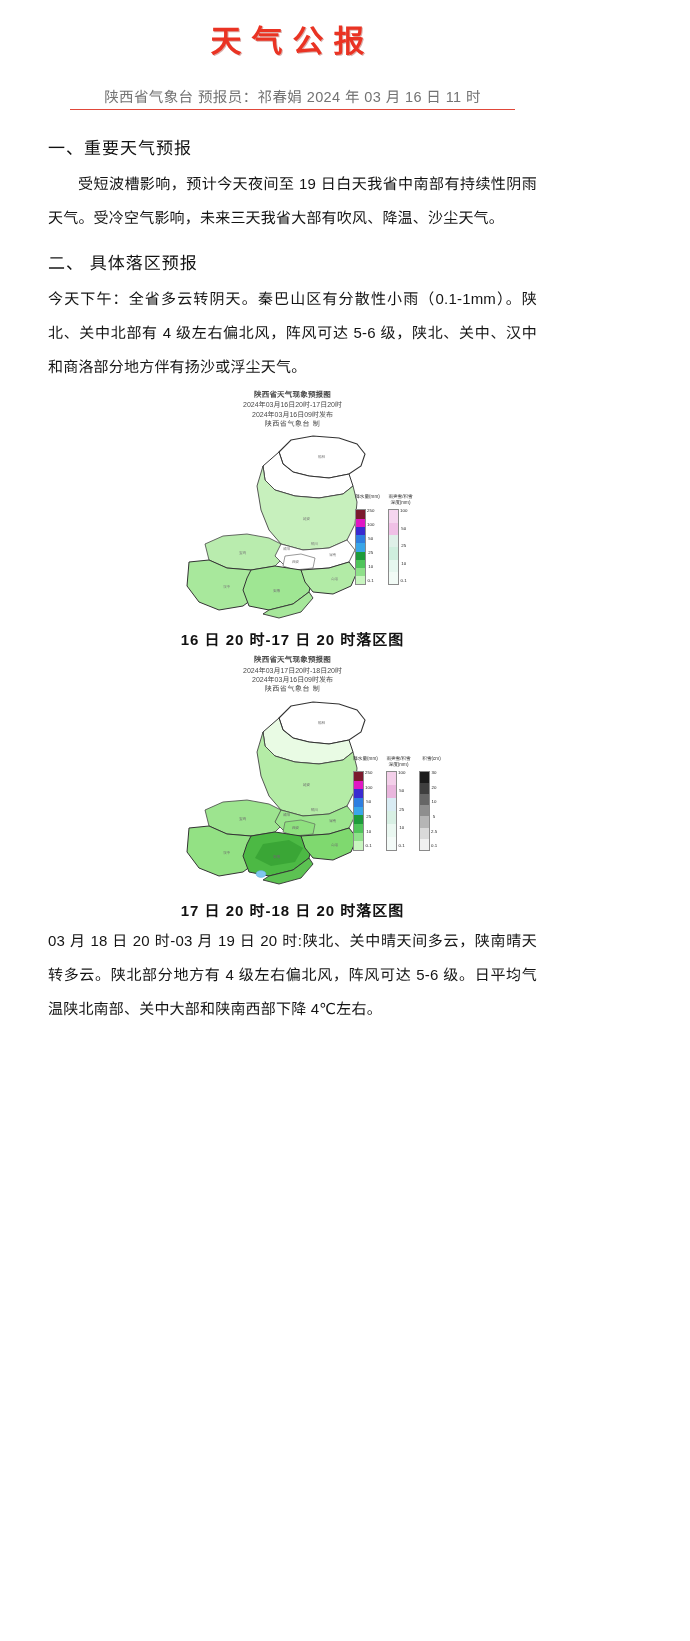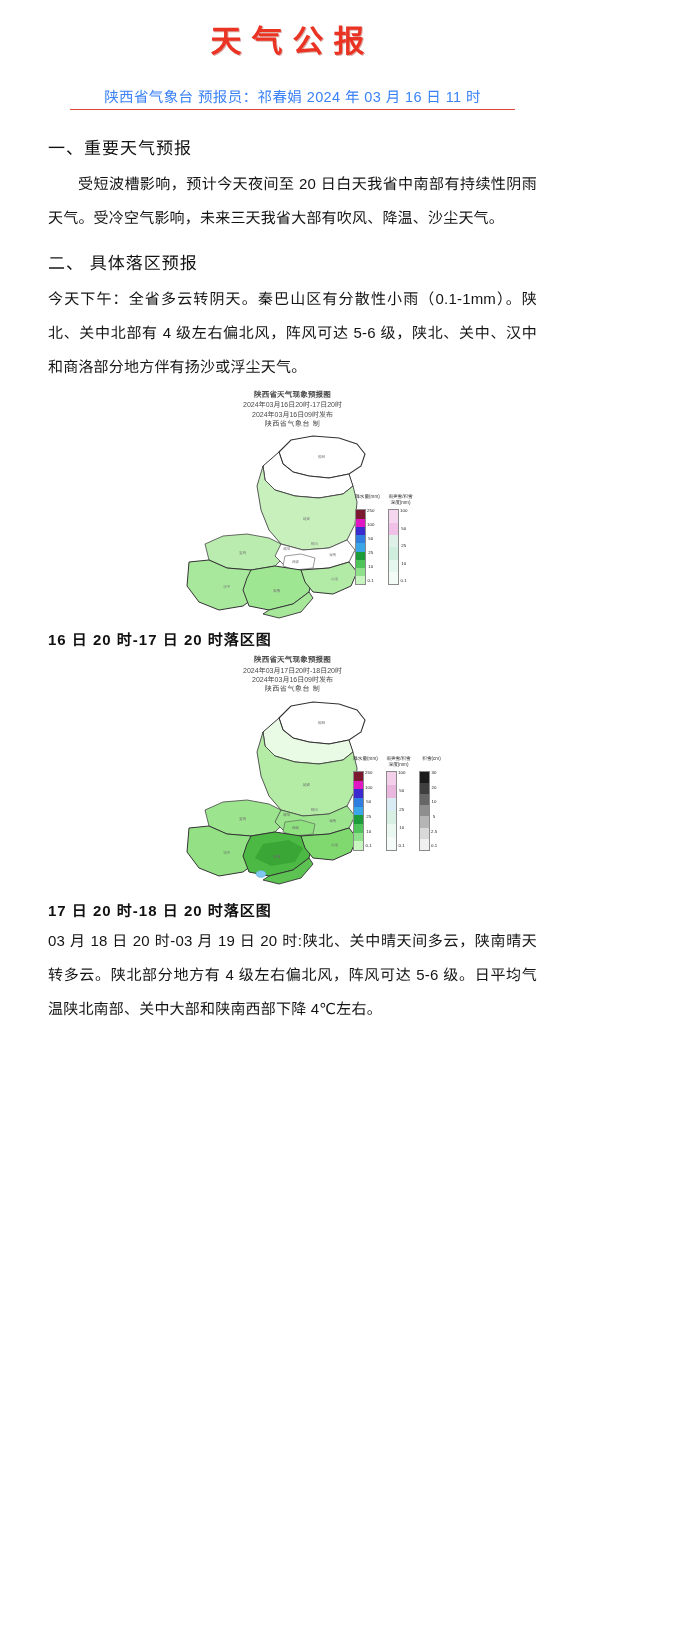--- a/index.html
+++ b/index.html
@@ -37,21 +37,21 @@
 
   
   .byline-wrap {
     margin: 18px 70px 0 70px;
     border-bottom: 1.6px solid #e0483a;
     padding-bottom: 3px;
   }
   .byline {
     text-align: center;
     font-size: 14.5px;
-    color: #3b82f6;
+    color: #737373;
     letter-spacing: 0.4px;
     white-space: nowrap;
   }
 
   
   .body-wrap {
     padding: 10px 48px 8px 48px;
   }
   h2.section {
     font-size: 17px;
@@ -98,21 +98,21 @@
     width: 300px;
     height: 190px;
     margin: 4px auto 0 auto;
   }
   .map-canvas.tall { height: 195px; }
   .map-canvas svg { display: block; }
 
   figcaption.map-caption {
     font-size: 15px;
     font-weight: 700;
-    text-align: left;
+    text-align: center;
     margin-top: 6px;
     letter-spacing: 1px;
     color: #111;
   }
 
   
   .legend-group {
     position: absolute;
     display: flex;
     gap: 7px;
@@ -154,21 +154,21 @@
 
   <div class="doc-title">天气公报</div>
 
   <div class="byline-wrap">
     <div class="byline">陕西省气象台    预报员：祁春娟    2024 年 03 月 16 日 11 时</div>
   </div>
 
   <div class="body-wrap">
 
     <h2 class="section">一、重要天气预报</h2>
-    <p class="para indent">受短波槽影响，预计今天夜间至 20 日白天我省中南部有持续性阴雨天气。受冷空气影响，未来三天我省大部有吹风、降温、沙尘天气。</p>
+    <p class="para indent">受短波槽影响，预计今天夜间至 19 日白天我省中南部有持续性阴雨天气。受冷空气影响，未来三天我省大部有吹风、降温、沙尘天气。</p>
 
     <h2 class="section">二、 具体落区预报</h2>
     <p class="para">今天下午：全省多云转阴天。秦巴山区有分散性小雨（0.1-1mm）。陕北、关中北部有 4 级左右偏北风，阵风可达 5-6 级，陕北、关中、汉中和商洛部分地方伴有扬沙或浮尘天气。</p>
 
 
     <figure class="map-figure">
       <div class="map-head">
         <div class="mh1">陕西省天气现象预报图</div>
         <div class="mh2">2024年03月16日20时-17日20时</div>
         <div class="mh3">2024年03月16日09时发布</div>

